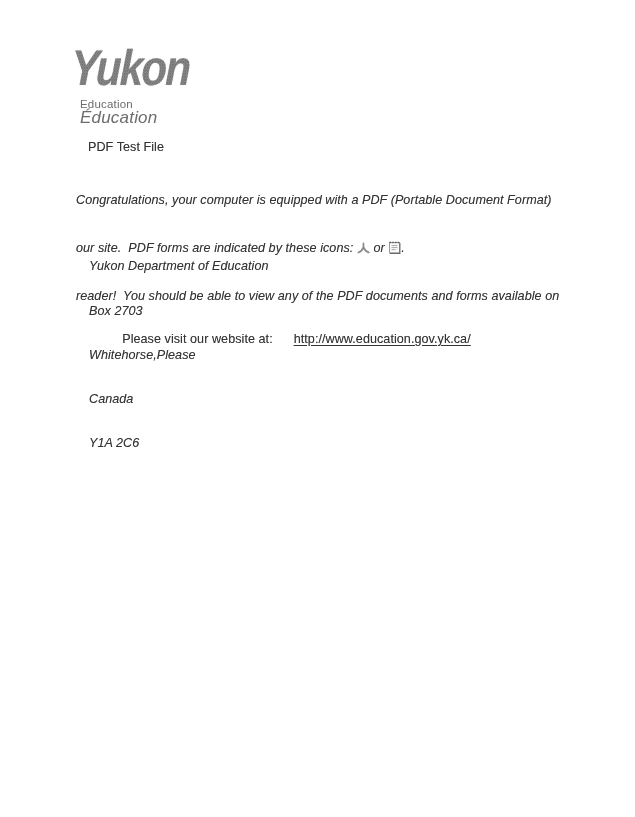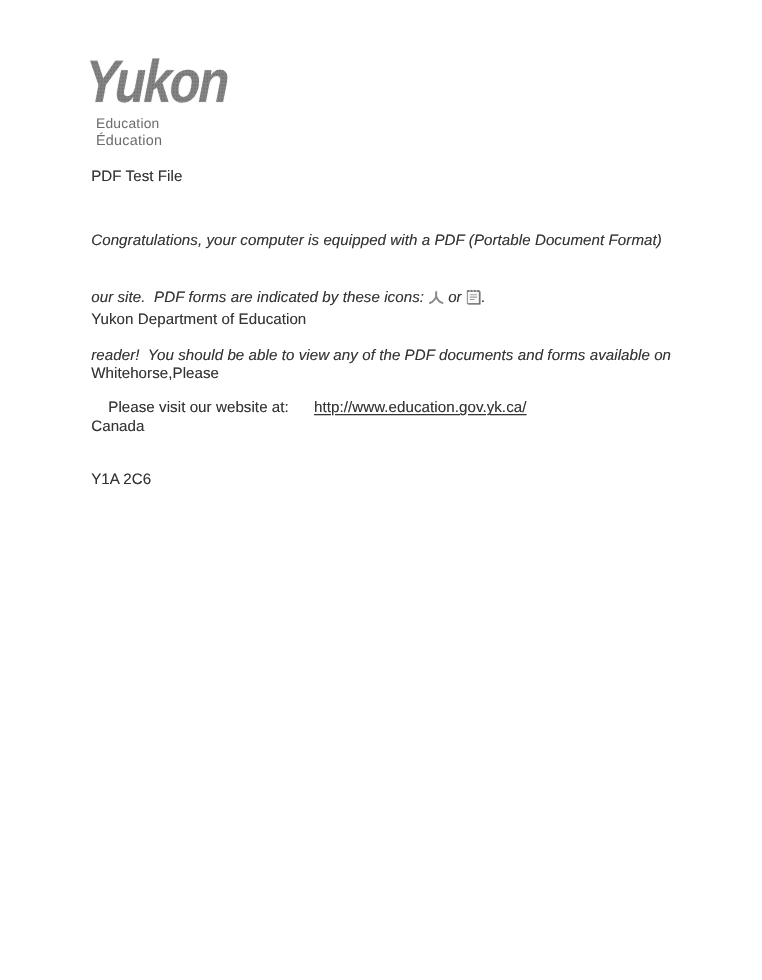--- a/index.html
+++ b/index.html
@@ -40,39 +40,39 @@
     }
   }
   .logo-sub-en {
     position: absolute; left: 8px; top: 58px;
     font-size: 11.5px; line-height: 13px; color: #6c6c6c;
     letter-spacing: 0.2px;
     text-align: center;
   }
   .logo-sub-fr {
     position: absolute; left: 8px; top: 71px;
-    font-size: 12px; line-height: 13px; color: #6c6c6c;
-    letter-spacing: 0.2px;
+    font-size: 17px; line-height: 13px; color: #6c6c6c;
+    font-style: italic; letter-spacing: 0.2px;
   }
 
   
   .doc-text {
     font-size: 12.6px;
     line-height: 16px;
     color: #343434;
     letter-spacing: 0.05px;
     text-shadow: 0 0 0.5px rgba(60,60,60,0.45);
     white-space: pre-wrap;
   }
-  .title    { position: absolute; left: 76px; top: 139px; }
+  .title    { position: absolute; left: 88px; top: 139px; }
   .para     { position: absolute; left: 76px; top: 160px; font-style: italic; }
-  .address  { position: absolute; left: 76px; top: 230px; line-height: 14.7px; }
+  .address  { position: absolute; left: 89px; top: 230px; line-height: 14.7px; font-style: italic; }
   .website  { position: absolute; left: 76px; top: 315px; }
 
-  .website-label { margin-right: 5px; }
+  .website-label { margin-right: 5px; margin-left: 32px; }
   a.url {
     color: #343434;
     text-decoration: underline;
     text-underline-offset: 2px;
     padding-left: 16px;
   }
 
   .inline-icon {
     display: inline-block;
     vertical-align: -2px;
@@ -101,20 +101,21 @@
             <rect x="1.5" y="2.5" width="10" height="10.5" fill="#fafafa" stroke="#9a9a9a" stroke-width="1"></rect>
             <path d="M1.5 2.5 H11.5" stroke="#5e5e5e" stroke-width="1.4" stroke-dasharray="1.6 1.1"></path>
             <path d="M11.9 3 V13.4 H2" stroke="#6a6a6a" stroke-width="1.1" fill="none"></path>
             <path d="M3.5 5.6 H9.5 M3.5 7.6 H9.5 M3.5 9.6 H7.5" stroke="#a0a0a0" stroke-width="0.9"></path>
           </svg></span><span>.</span></div>
     <div>reader!  You should be able to view any of the PDF documents and forms available on</div>
   </div>
 
   <div class="address doc-text">
     <div>Yukon Department of Education</div>
+    <div>Box 2703</div>
     <div>Whitehorse,Please</div>
     <div>Canada</div>
     <div>Y1A 2C6</div>
   </div>
 
   <div class="website doc-text">
     <span class="website-label">Please visit our website at:</span><a href="#" class="url">http://www.education.gov.yk.ca/</a>
   </div>
 
 </div>

